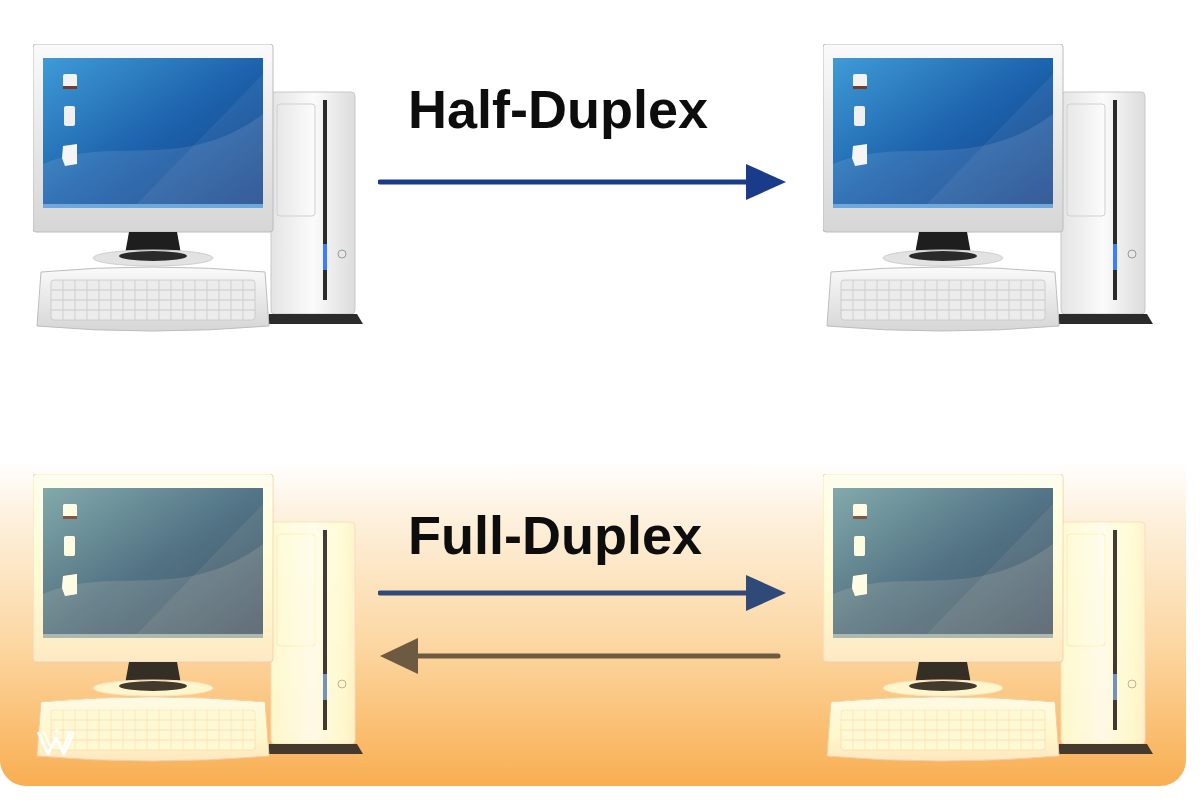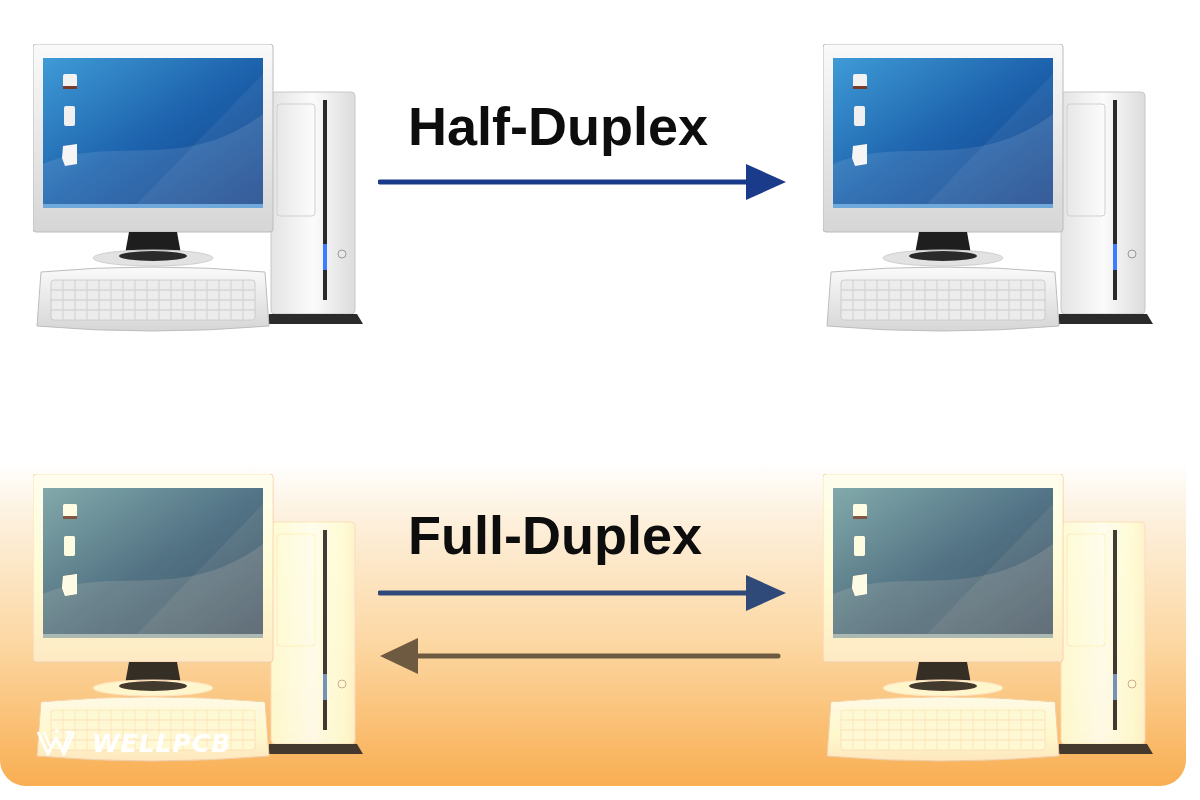--- a/index.html
+++ b/index.html
@@ -87,21 +87,21 @@
           <line x1="162" y1="236" x2="162" y2="276"></line>
         <line x1="174" y1="236" x2="174" y2="276"></line>
           <line x1="186" y1="236" x2="186" y2="276"></line>
         <line x1="198" y1="236" x2="198" y2="276"></line>
           <line x1="210" y1="236" x2="210" y2="276"></line>
       </g>
     </symbol>
   </defs>
 </svg>
 
-<div class="title" style="left:408px; top:78px;margin-top:17px;">Half-Duplex</div>
+<div class="title" style="left:408px; top:78px;">Half-Duplex</div>
 
 <svg class="computer" style="left:33px; top:44px;" viewBox="0 0 330 295">
     <use href="#pc"></use>
   </svg>
 <svg class="computer" style="left:823px; top:44px;" viewBox="0 0 330 295">
     <use href="#pc"></use>
   </svg>
 
 <svg class="arrow" style="left:378px; top:162px;" width="412" height="40">
   <line x1="2" y1="20" x2="372" y2="20" stroke="#1a3a8a" stroke-width="5" stroke-linecap="round"></line>
@@ -127,14 +127,13 @@
   <polygon points="40,2 2,20 40,38" fill="#6e5a40"></polygon>
 </svg>
 
 <div class="logo">
   <svg width="50" height="30" viewBox="0 0 50 30">
     <path d="M2 4 L12 26 L20 10 L28 26 L38 4" fill="none" stroke="#ffffff" stroke-width="3" stroke-linejoin="round"></path>
     <path d="M8 4 L14 18" fill="none" stroke="#ffffff" stroke-width="2"></path>
     <path d="M30 4 L34 4 L26 24" fill="none" stroke="#ffffff" stroke-width="2.5"></path>
     <circle cx="21" cy="3" r="2" fill="#ffffff"></circle>
   </svg>
-  <span class="logo-text">WELLPCB</span>
 </div>
 
 </body></html>

